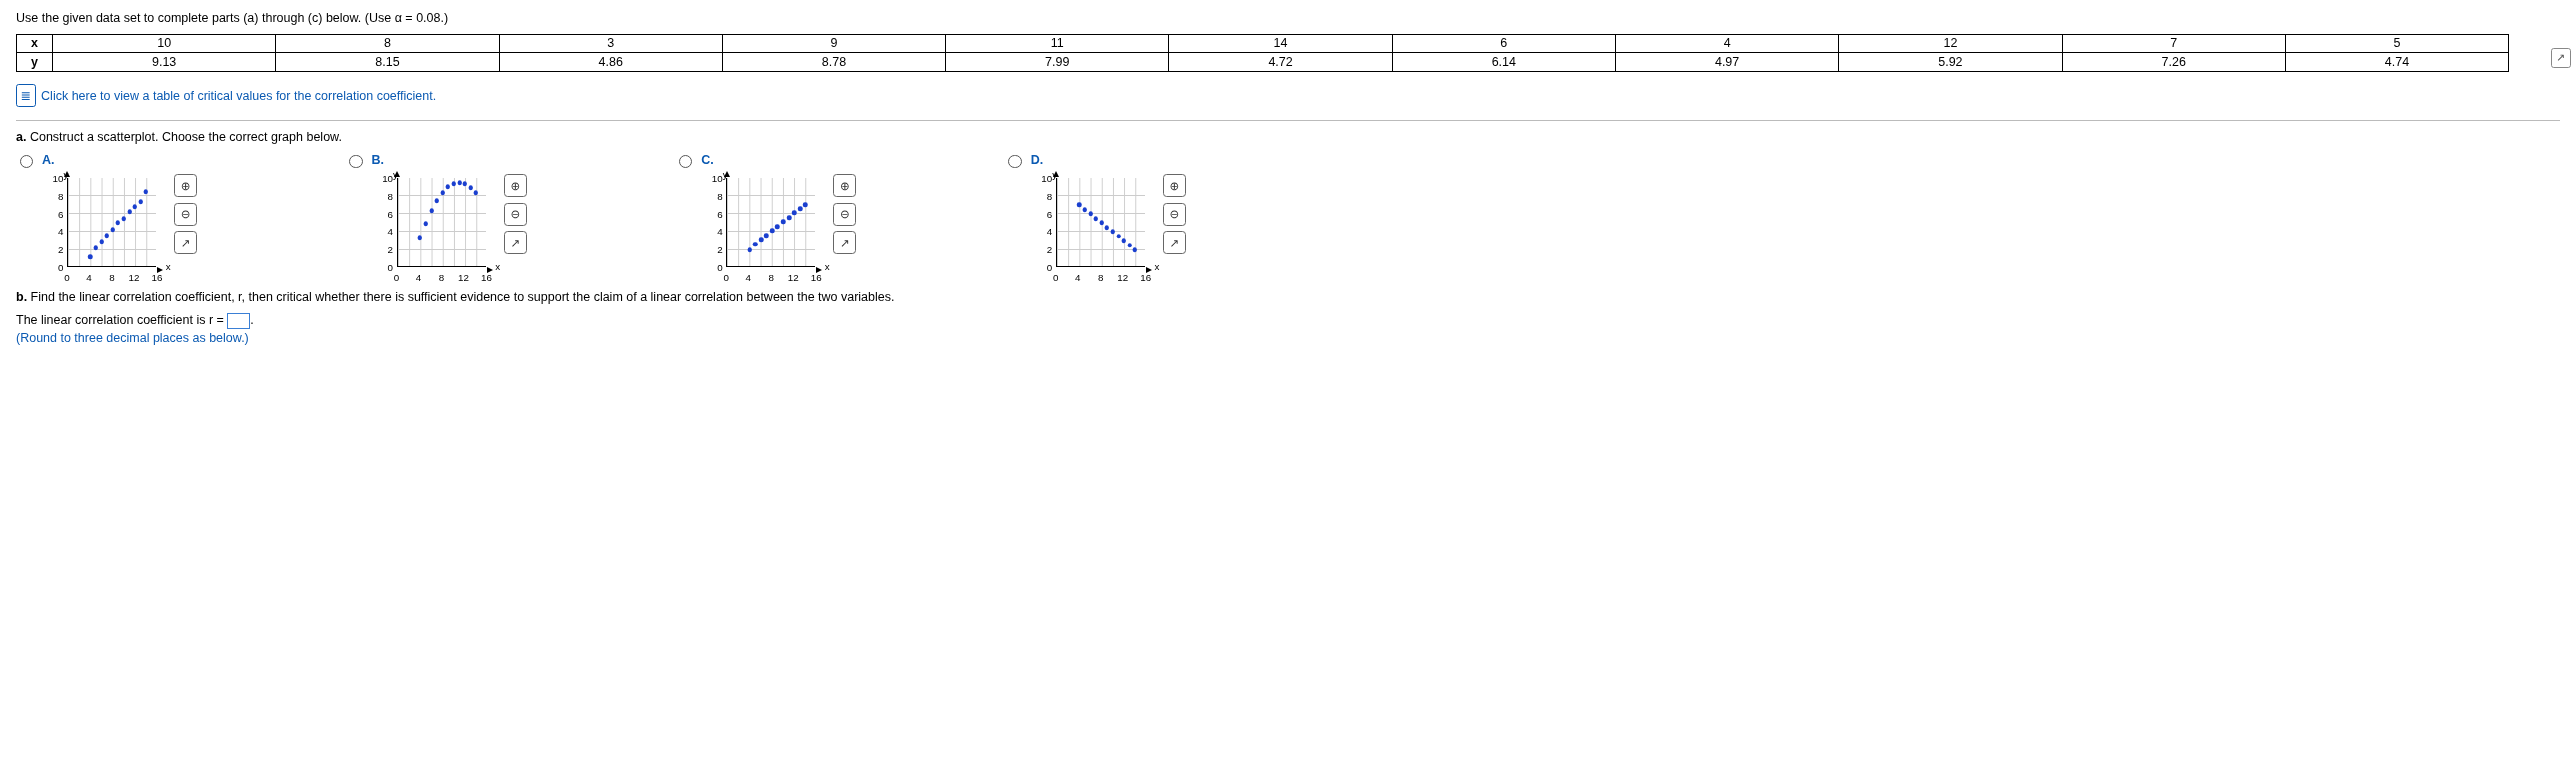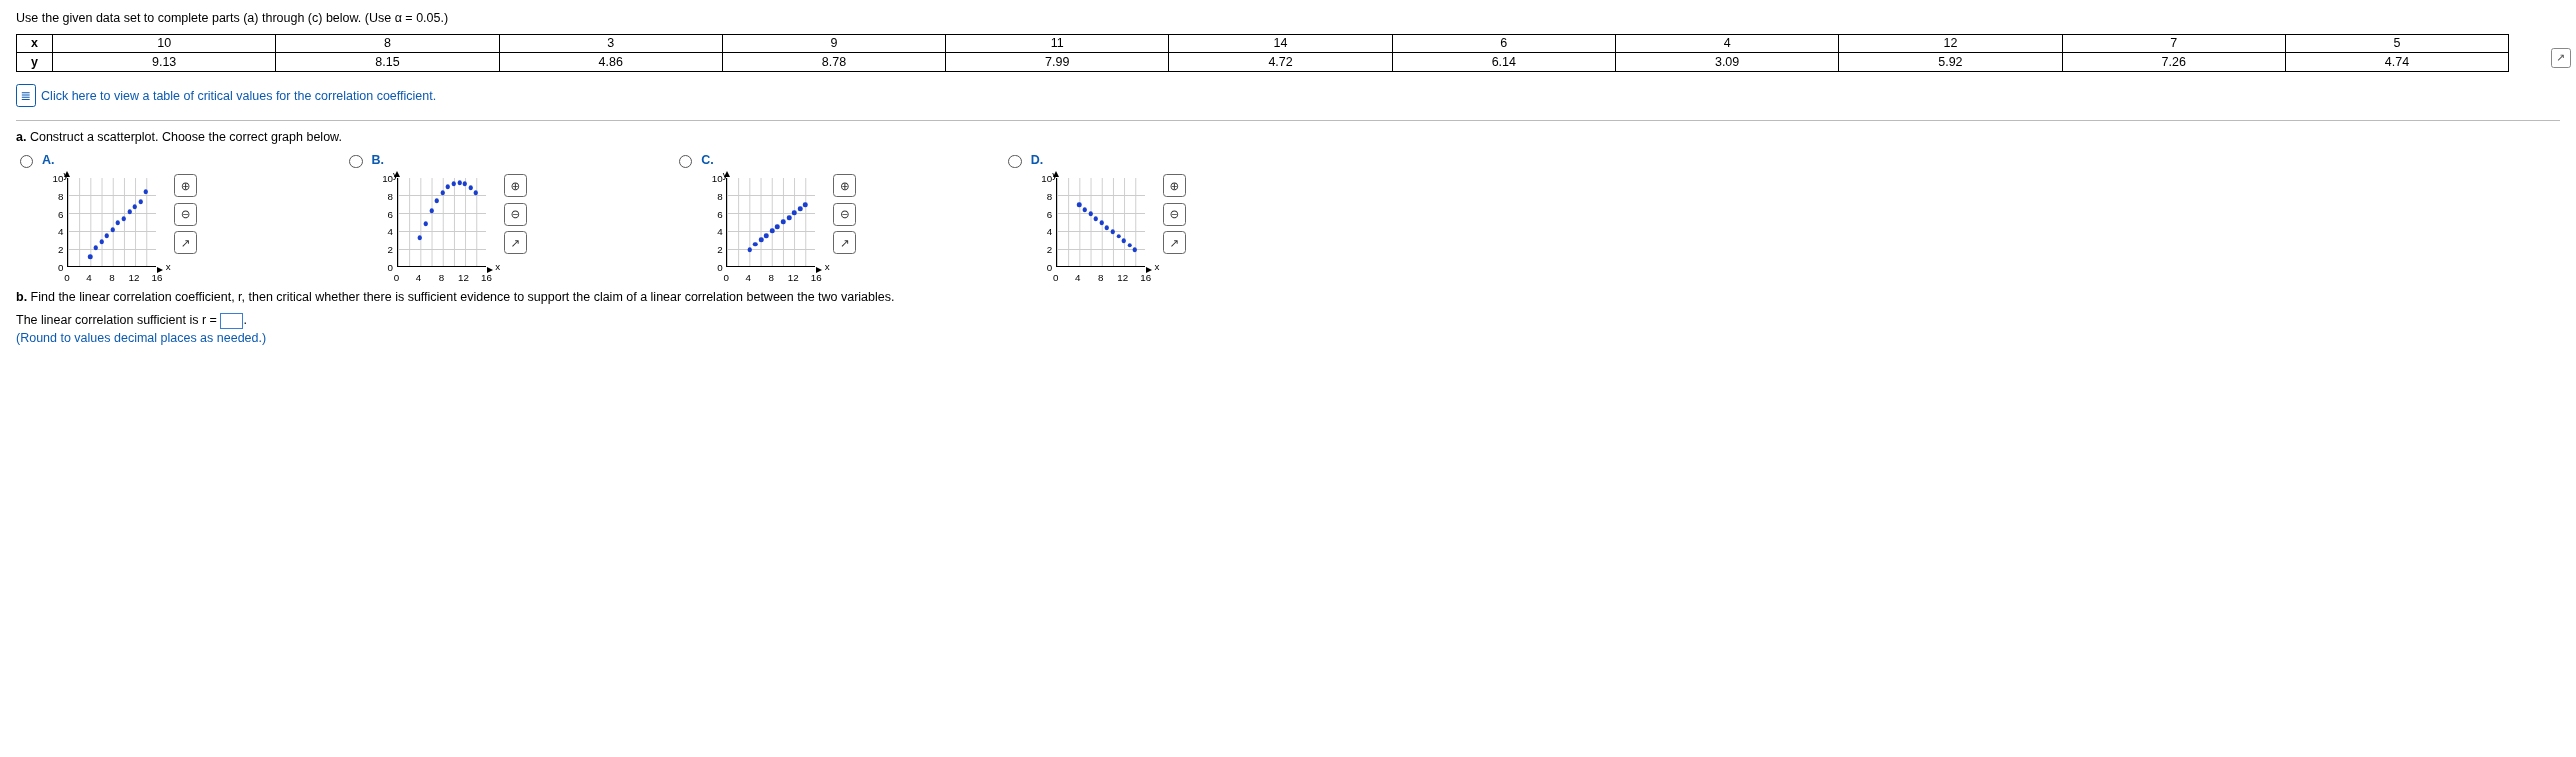--- a/index.html
+++ b/index.html
@@ -122,21 +122,21 @@
     border-radius:2.7px;
     display:flex;align-items:center;justify-content:center;
     font-size:10.7px;color:#555;
     background:#fff;
     cursor:pointer;
   }
 </style>
 </head>
 <body>
 
-<div class="prompt">Use the given data set to complete parts (a) through (c) below. (Use α = 0.05.)</div>
+<div class="prompt">Use the given data set to complete parts (a) through (c) below. (Use α = 0.08.)</div>
 
 <table class="data">
   <tbody>
       <tr>
     <td class="head">x</td>
     <td>10</td>
     <td>8</td>
     <td>3</td>
     <td>9</td>
     <td>11</td>
@@ -149,21 +149,21 @@
   </tr>
   <tr>
     <td class="head">y</td>
     <td>9.13</td>
     <td>8.15</td>
     <td>4.86</td>
     <td>8.78</td>
     <td>7.99</td>
     <td>4.72</td>
     <td>6.14</td>
-    <td>3.09</td>
+    <td>4.97</td>
     <td>5.92</td>
     <td>7.26</td>
     <td>4.74</td>
   </tr>
 </tbody>
   </table>
 
 <div class="popout-fixed">↗</div>
 
 <div class="link-row">
@@ -352,16 +352,16 @@
       </div>
     </div>
   </div>
 
 <div class="question part-b">
   <b>b.</b>
   <span>Find the linear correlation coefficient, r, then critical whether there is sufficient evidence to support the claim of a linear correlation between the two variables.</span>
 </div>
 
 <div class="answer-line">
-  <span>The linear correlation sufficient is r = </span><span class="answer-box"></span><span>.</span>
+  <span>The linear correlation coefficient is r = </span><span class="answer-box"></span><span>.</span>
 </div>
-<div class="hint">(Round to values decimal places as needed.)</div>
+<div class="hint">(Round to three decimal places as below.)</div>
 
 
 </body></html>

